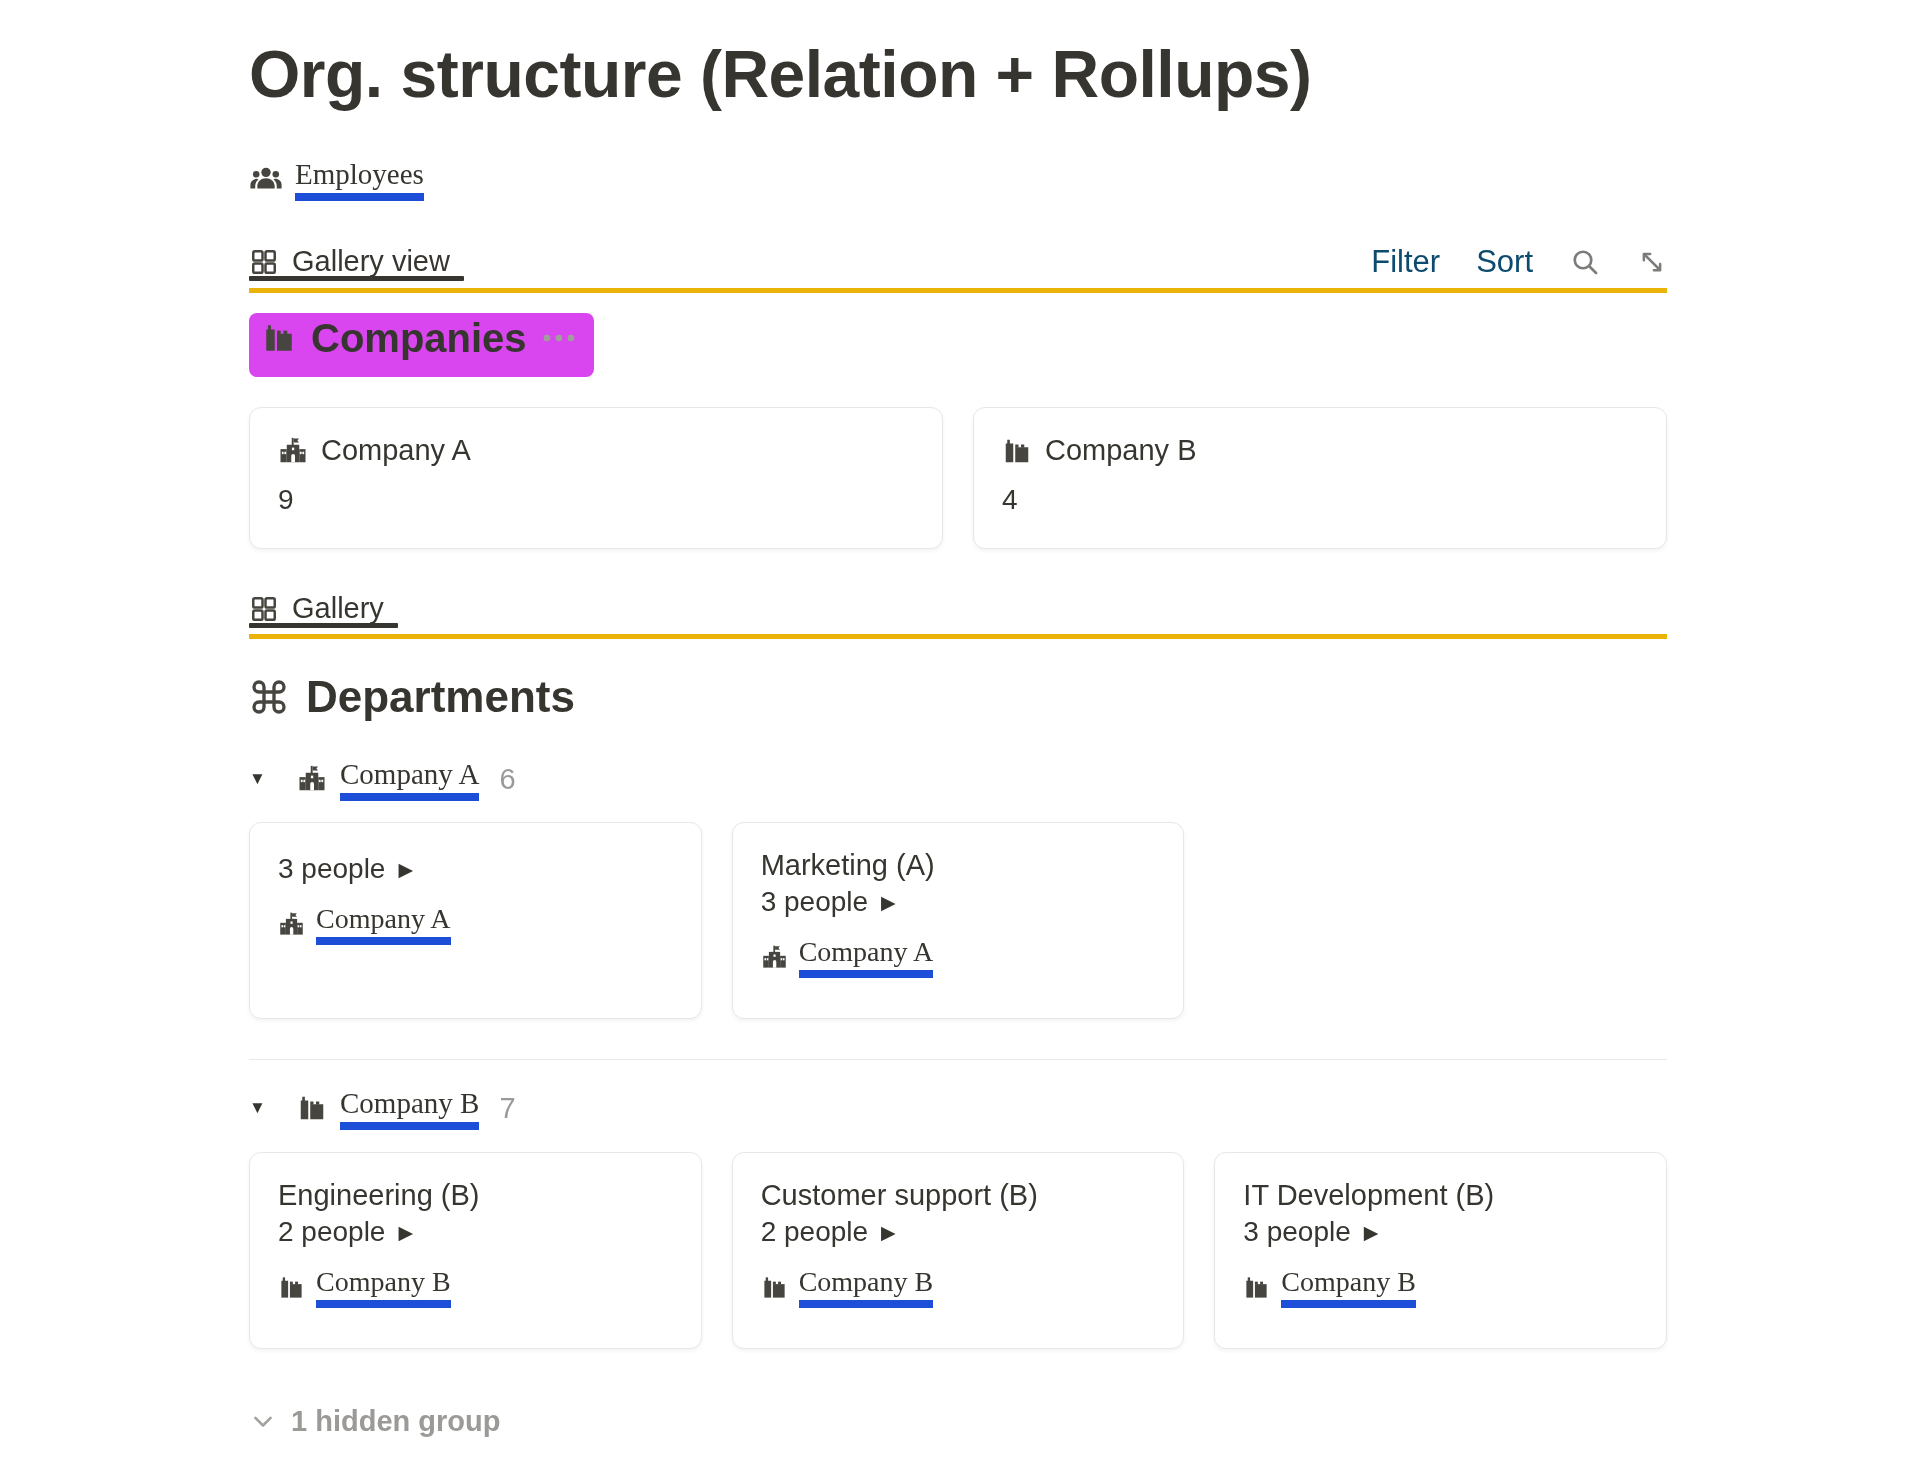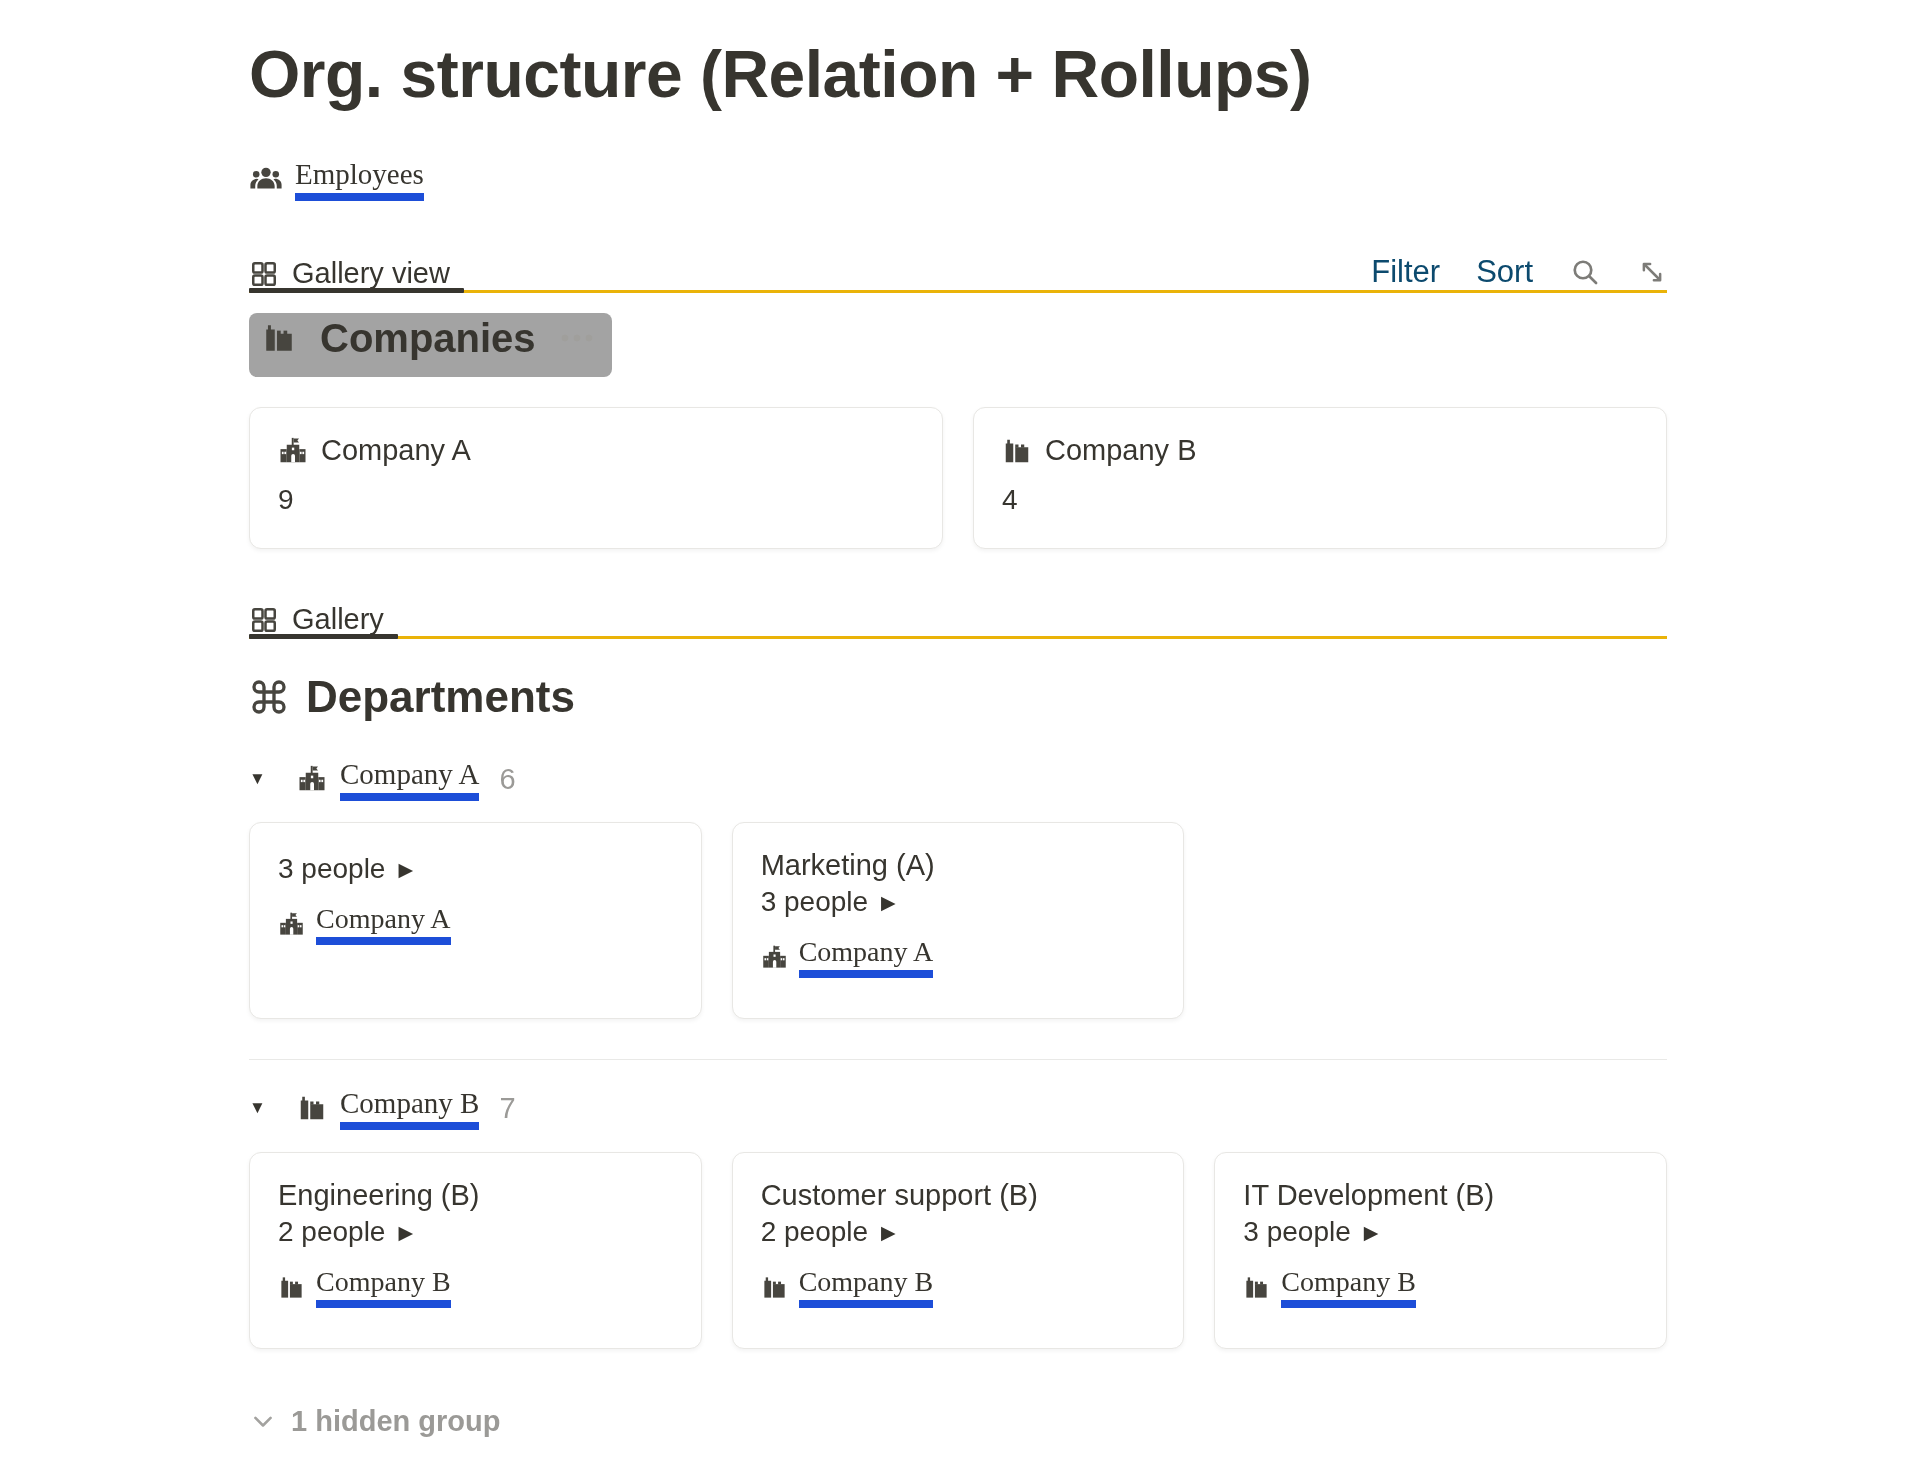--- a/index.html
+++ b/index.html
@@ -25,40 +25,40 @@
     margin:34px 0 0 0; font-size:66px; line-height:80px; font-weight:700;
     letter-spacing:-0.5px; color:#37352f;
   }
 
   .collection {
     margin-top:44px; display:inline-flex; align-items:center; gap:12px;
     font-size:29px; font-weight:500; cursor:pointer;
   }
 
   .tabbar {
-    display:flex; justify-content:space-between; align-items:flex-end;
-    border-bottom:3px solid #eab308; height:58px;
+    display:flex; justify-content:space-between; align-items:center;
+    border-bottom:5px solid #eab308; height:58px;
   }
   .tabbar.mt1 { margin-top:34px; }
   .tabbar.mt2 { margin-top:34px; height:56px; }
   .tab {
     display:flex; align-items:center; gap:13px; font-size:29px; font-weight:500;
     color:#37352f; position:relative; padding-right:14px; cursor:pointer;
   }
   .tab.active::after {
     content:""; position:absolute; left:0; right:0; bottom:-3px; height:5px;
     background:#37352f; border-radius:1px;
   }
   .toolbar-right { display:flex; align-items:center; gap:36px; }
   .tool-label { font-size:31px; color:#0c4a6e; cursor:pointer; }
   .tool-icon { color:#7d7c78; cursor:pointer; }
 
   .pill {
-    margin-top:20px; display:inline-flex; align-items:center; gap:24px;
-    background:#a3a3a3; border-radius:8px; padding:10px 18px 24px 13px;
+    margin-top:20px; display:inline-flex; align-items:center; gap:15px;
+    background:#d946ef; border-radius:8px; padding:10px 18px 24px 13px;
     height:64px; cursor:pointer;
   }
   .pill-label { font-size:40px; font-weight:700; color:#37352f; }
   .dots svg { width:34px; height:14px; }
   .dots { color:#a09f9c; }
 
   .grid { display:grid; gap:30px; }
   .cols2 { margin-top:30px; grid-template-columns:repeat(2,1fr); }
   .cols3 { margin-top:23px; grid-template-columns:repeat(3,1fr); }
   .cols3.rowB { margin-top:24px; }

